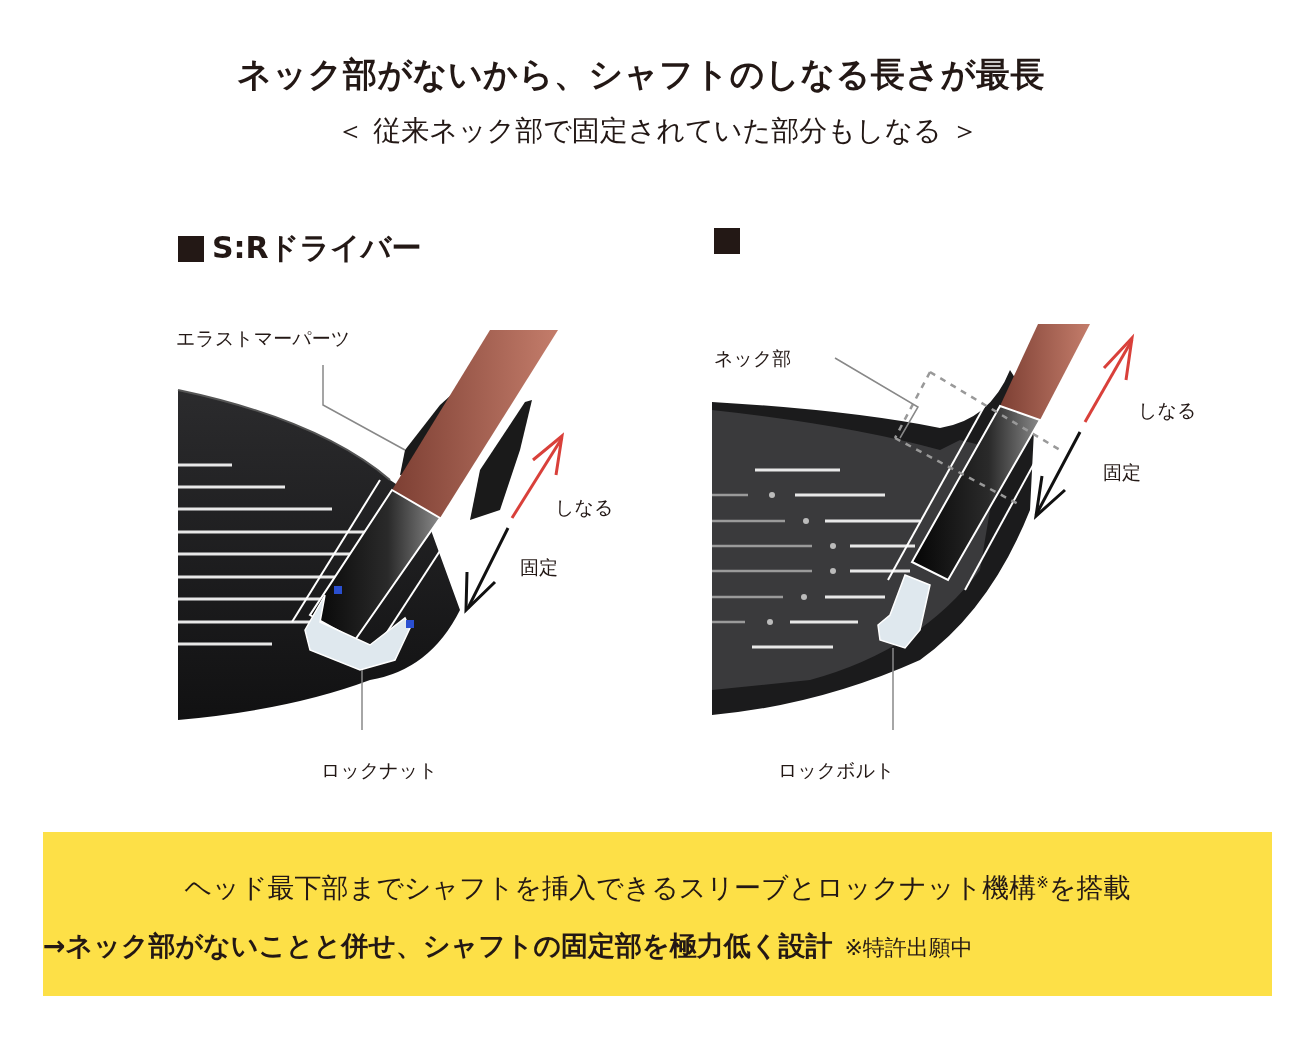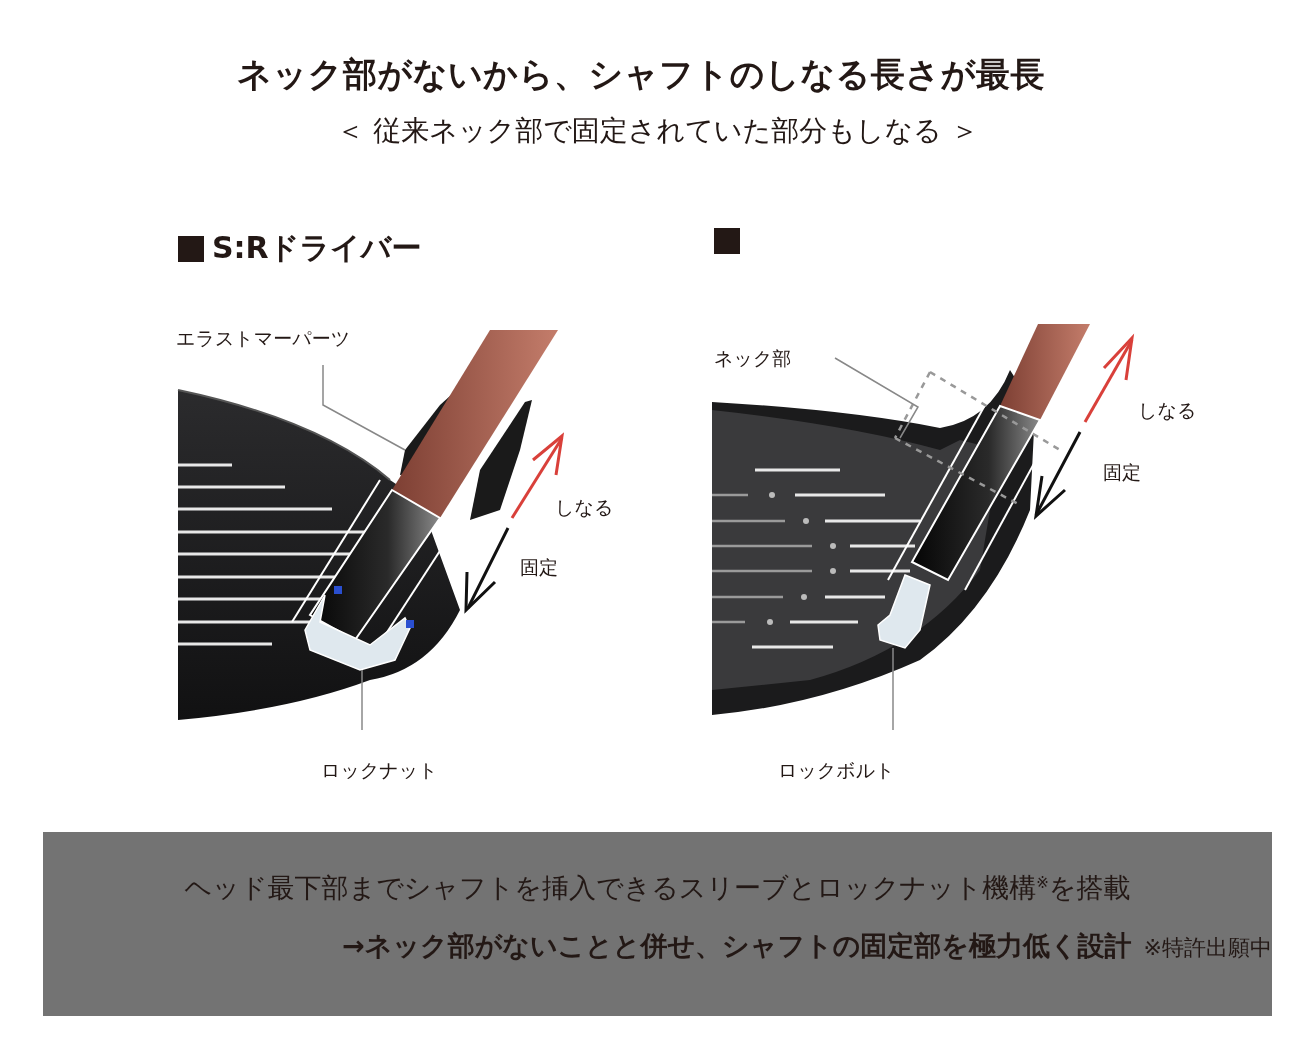--- a/index.html
+++ b/index.html
@@ -6,23 +6,23 @@
     body { width: 1315px; height: 1052px; position: relative; overflow: hidden;
            font-family: "DejaVu Sans", "Liberation Sans", sans-serif; color: #231815; }
     .title { position: absolute; left: 0; width: 1282px; top: 52px; text-align: center;
              font-size: 34px; font-weight: bold; letter-spacing: 0.5px; }
     .subtitle { position: absolute; left: 0; width: 1315px; top: 112px; text-align: center;
                 font-size: 28px; font-weight: normal; }
     .section-label { position: absolute; top: 228px; font-size: 30px; font-weight: bold; display:flex; align-items:center; }
     .section-label .sq { display:inline-block; width: 26px; height: 26px; background: #231815; margin-right: 8px; }
     .callout { position: absolute; font-size: 19px; white-space: nowrap; }
     .diagram { position: absolute; }
-    .note-box { position: absolute; left: 43px; top: 832px; width: 1229px; height: 184px; background: #737373; }
+    .note-box { position: absolute; left: 43px; top: 832px; width: 1229px; height: 164px; background: #fde047; }
     .note-line1 { position: absolute; left: 0; width: 1229px; top: 38px; text-align: center; font-size: 27px; }
-    .note-line2 { position: absolute; left: 0; width: 1229px; top: 96px; text-align: right; font-size: 27px; font-weight: bold; }
+    .note-line2 { position: absolute; left: 0; width: 1229px; top: 96px; text-align: left; font-size: 27px; font-weight: bold; }
     .note-line2 .small { font-size: 22px; font-weight: normal; margin-left: 12px; }
     sup.mark { font-size: 15px; vertical-align: 9px; }
   </style>
 </head>
 <body>
 
 <div class="title">ネック部がないから、シャフトのしなる長さが最長</div>
 <div class="subtitle">＜ 従来ネック部で固定されていた部分もしなる ＞</div>
 
 <div class="section-label" style="left:178px;">

